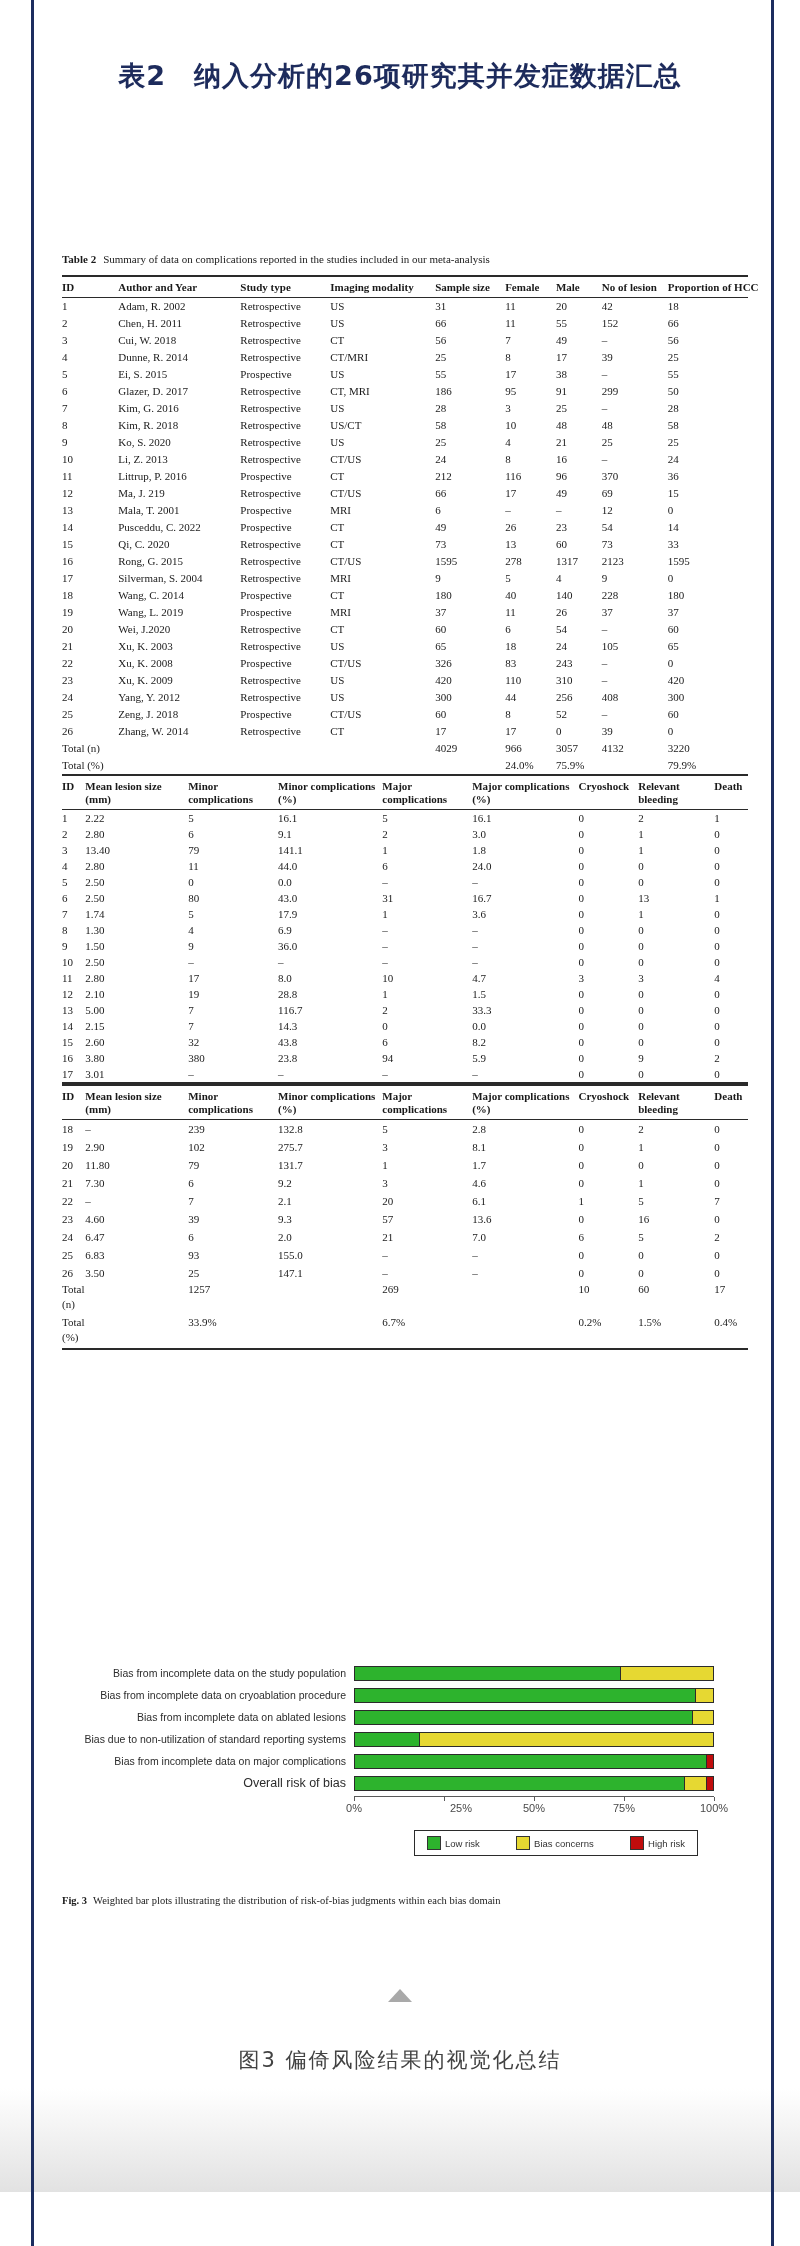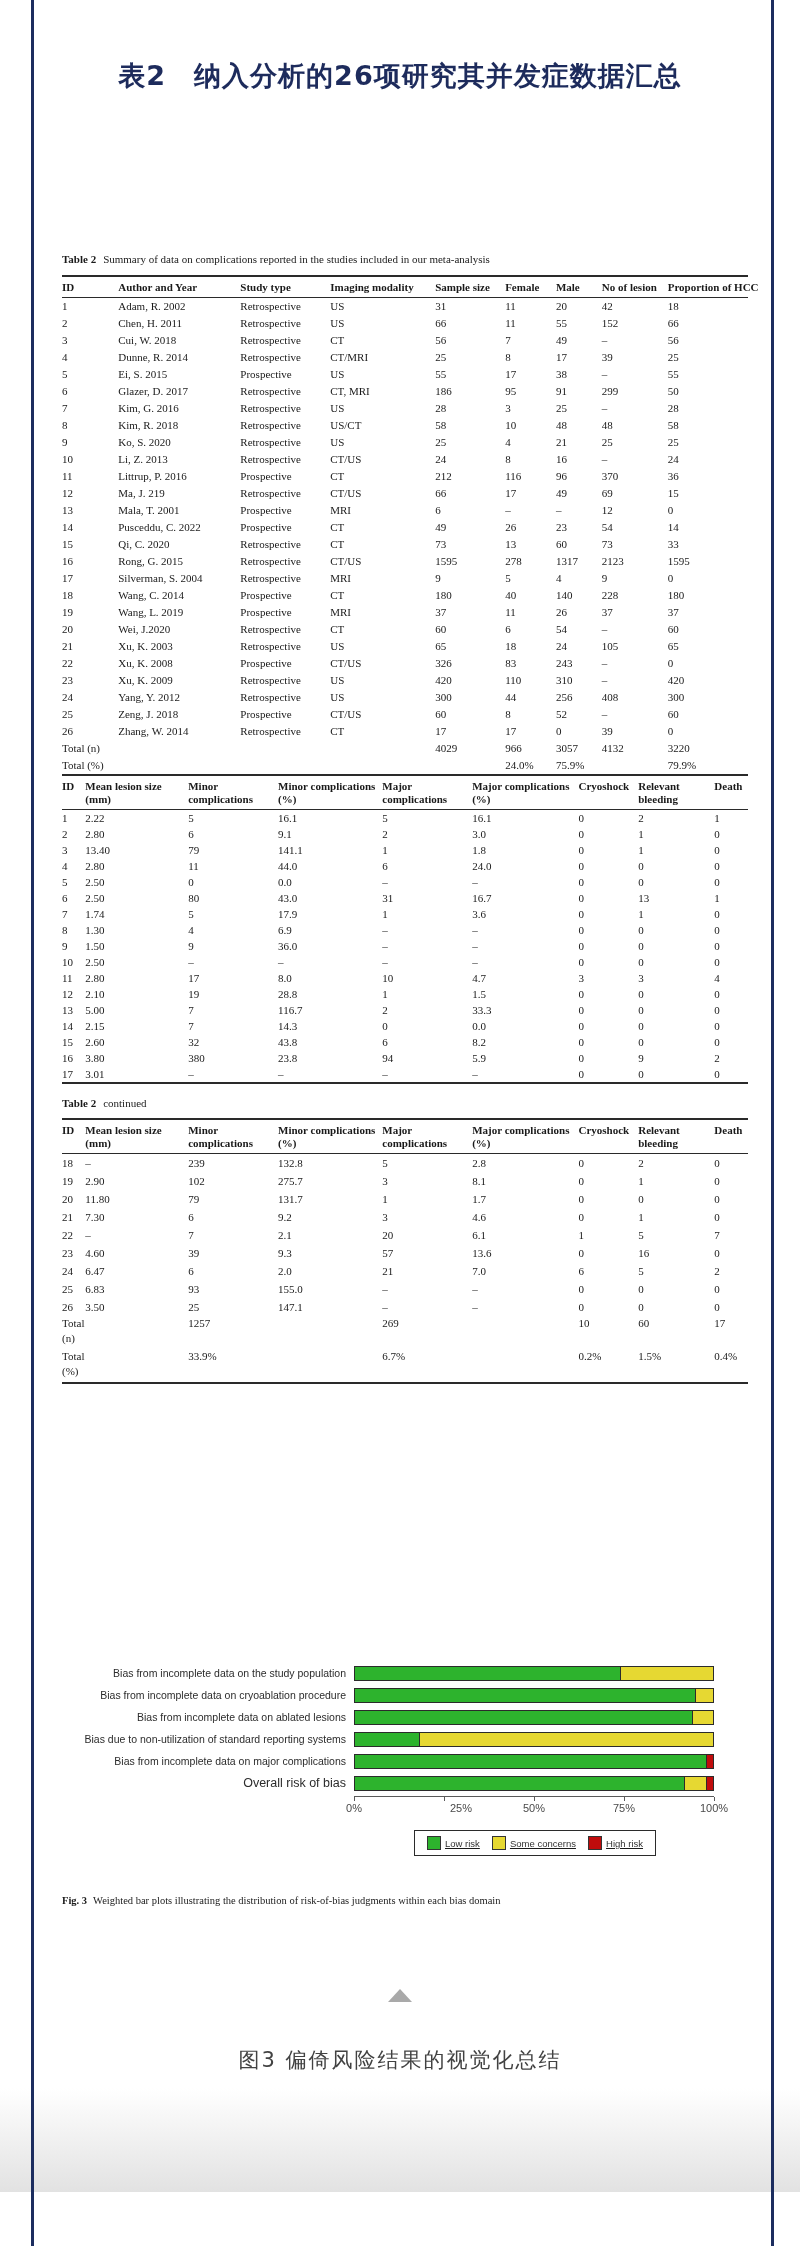--- a/index.html
+++ b/index.html
@@ -40,23 +40,23 @@
   .crow{display:flex;align-items:center;height:22px;}
   .clabel{width:284px;text-align:right;font-size:10.5px;color:#2c2c2c;padding-right:8px;
       white-space:nowrap;overflow:visible;}
   .clabel.bold{font-weight:normal;font-size:12.5px;}
   .cbar{width:360px;height:15px;border:1.5px solid #2b2b2b;display:flex;box-sizing:border-box;background:#fff;}
   .seg{height:100%;}
   .seg + .seg{border-left:1px solid #2b2b2b;box-sizing:border-box;}
   .axis{position:relative;margin-left:292px;width:360px;border-top:1.5px solid #5a5a5a;height:22px;margin-top:2px;}
   .tickmark{position:absolute;top:0;width:1px;height:4px;background:#5a5a5a;}
   .ticklabel{position:absolute;top:5px;transform:translateX(-50%);font-size:11px;color:#4a4a4a;}
-  .legend{position:absolute;left:352px;top:168px;width:242px;height:26px;
+  .legend{position:absolute;left:352px;top:168px;width:284px;height:26px;
       border:1.5px solid #2b2b2b;background:#fff;display:flex;align-items:center;
-      justify-content:space-between;padding:4px 12px;box-sizing:border-box;text-decoration:underline;}
+      justify-content:space-between;padding:4px 12px;box-sizing:border-box;}
   .litem{display:flex;align-items:center;}
   .lswatch{width:12px;height:12px;border:1px solid #333;margin-right:4px;}
   .llabel{font-size:9.5px;color:#333;}
 
   .figcap{position:absolute;top:1884px;left:62px;width:686px;font-size:10.5px;
       font-family:"Liberation Serif",serif;color:#1a1a1a;}
   .figcap b{margin-right:6px;}
 
   .toptri{position:absolute;top:1989px;left:388px;width:0;height:0;
       border-left:12px solid transparent;border-right:12px solid transparent;
@@ -626,21 +626,20 @@
             <td>–</td>
             <td>–</td>
             <td>–</td>
             <td>0</td>
             <td>0</td>
             <td>0</td>
           </tr>
         </tbody>
       </table>
 
-    <p class="continued"><b>Table 2</b><span>continued</span></p>
 
     <table class="ptable" id="t3">
         <colgroup>
           <col style="width: 3.4%;">
           <col style="width: 15%;">
           <col style="width: 13.1%;">
           <col style="width: 15.2%;">
           <col style="width: 13.1%;">
           <col style="width: 15.5%;">
           <col style="width: 8.7%;">
@@ -845,21 +844,21 @@
         <div class="tickmark" style="left: 100%;"></div>
         <div class="ticklabel" style="left: 100%;">100%</div>
       </div>
     <div class="legend" id="chart-legend">
         <div class="litem">
           <div class="lswatch" style="background: rgb(45, 179, 45);"></div>
           <div class="llabel">Low risk</div>
         </div>
         <div class="litem">
           <div class="lswatch" style="background: rgb(230, 216, 50);"></div>
-          <div class="llabel">Some concerns</div>
+          <div class="llabel">Bias concerns</div>
         </div>
         <div class="litem">
           <div class="lswatch" style="background: rgb(192, 12, 12);"></div>
           <div class="llabel">High risk</div>
         </div>
       </div>
   </div>
 
   <p class="figcap"><b>Fig. 3</b><span>Weighted bar plots illustrating the distribution of risk-of-bias judgments within each bias domain</span></p>
 

